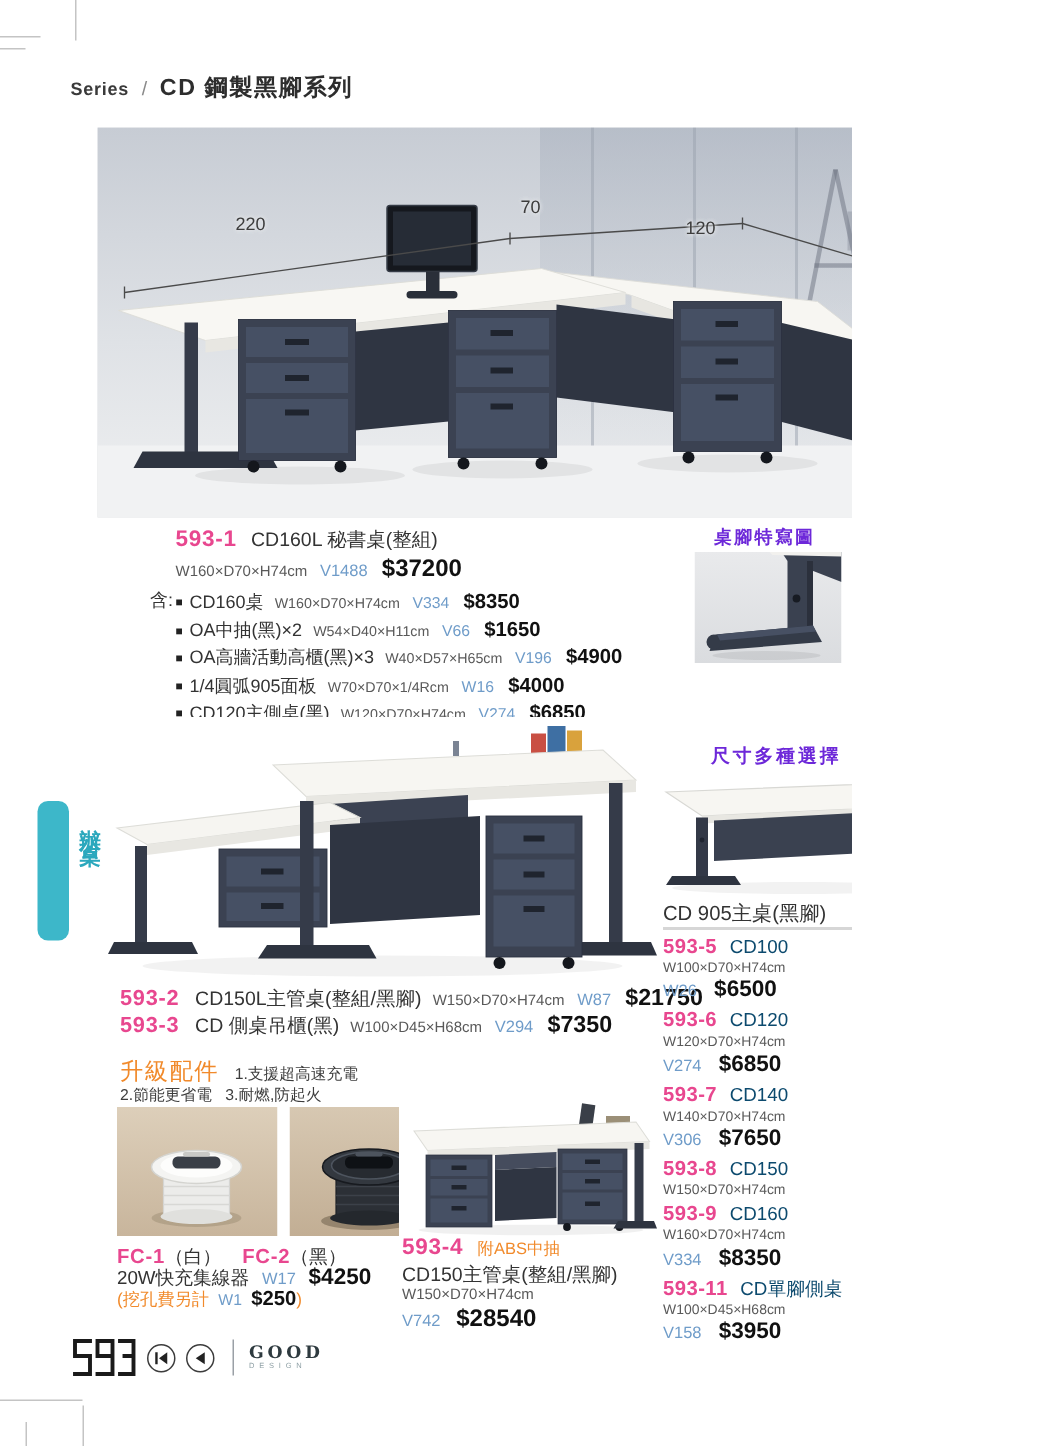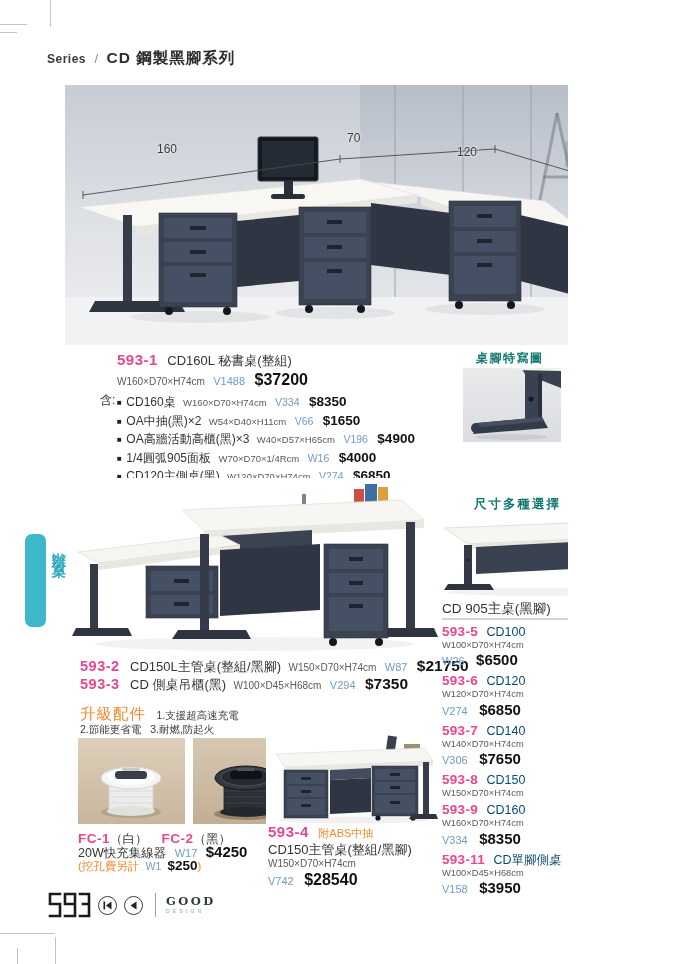--- a/index.html
+++ b/index.html
@@ -23,21 +23,21 @@
   .dim-160 { left:92px; top:57px; }
   .dim-70  { left:282px; top:46px; }
   .dim-120 { left:392px; top:60px; }
 
   
   .code-pink { color:#e8478f; font-weight:bold; }
   .vcode { color:#6f9cc9; }
   .size { color:#595959; }
   .price { color:#111; font-weight:bold; }
   .orange { color:#f18a2b; }
-  .teal-title { color:#0f766e; font-weight:bold; }
+  .teal-title { color:#6d28d9; font-weight:bold; }
 
   
   .p1 { position:absolute; left:100px; top:352px; width:370px; line-height:1; }
   .p1-r1 { margin-left:17px; }
   .p1-r1 .code-pink { font-size:15px; letter-spacing:.5px; }
   .p1-r1 .p-name { font-size:13px; color:#333; margin-left:5px; }
   .p1-r2 { margin-left:17px; margin-top:4px; }
   .p1-r2 .size { font-size:10px; }
   .p1-r2 .vcode { font-size:11px; margin-left:4px; }
   .p1-r2 .price { font-size:16px; margin-left:5px; }
@@ -241,21 +241,21 @@
       <g stroke="#4a4a4a" stroke-width=".9" fill="none">
         <path d="M18,110 L275,74"></path>
           <path d="M275,74 L430,64"></path>
           <path d="M430,64 L572,106"></path>
         <path d="M18,106 L18,114"></path>
           <path d="M572,102 L572,110"></path>
           <path d="M275,70 L275,78"></path>
           <path d="M430,60 L430,68"></path>
       </g>
     </svg>
-    <span class="dim-label dim-160">160</span>
+    <span class="dim-label dim-160">220</span>
     <span class="dim-label dim-70">70</span>
     <span class="dim-label dim-120">120</span>
   </div>
 
   <div class="p1">
     <div class="p1-r1">
       <span class="code-pink">593-1</span>
       <span class="p-name">CD160L 秘書桌(整組)</span>
     </div>
     <div class="p1-r2">

